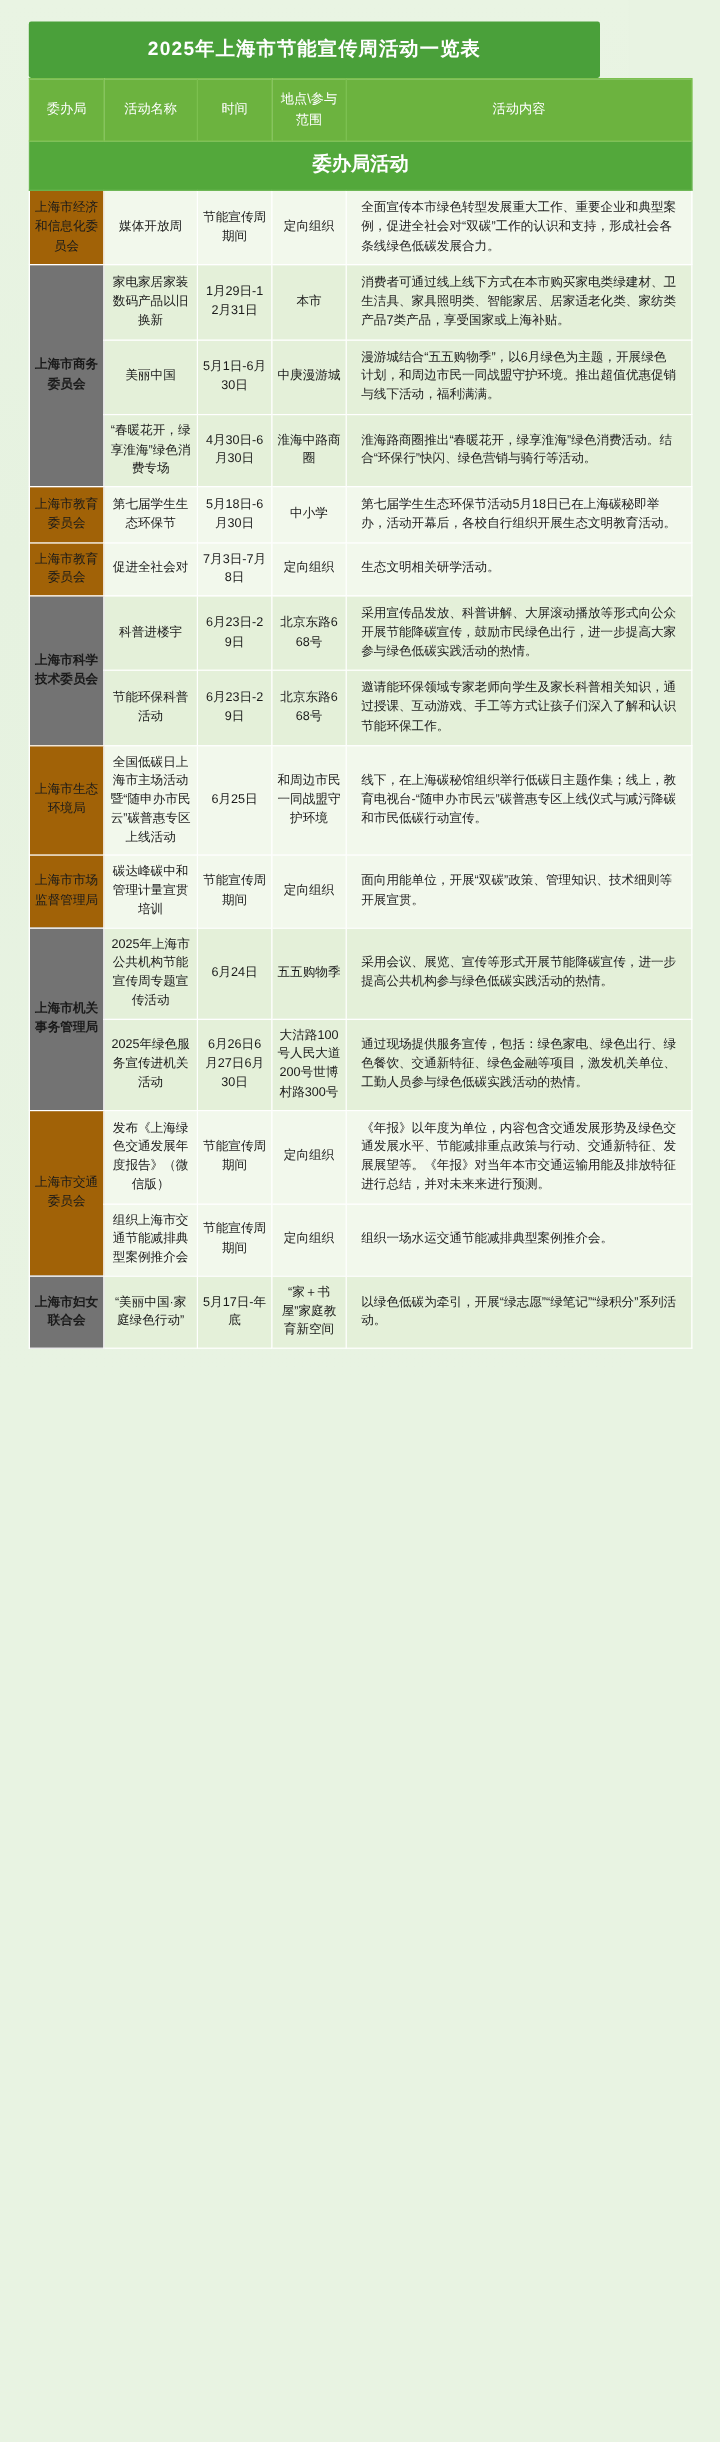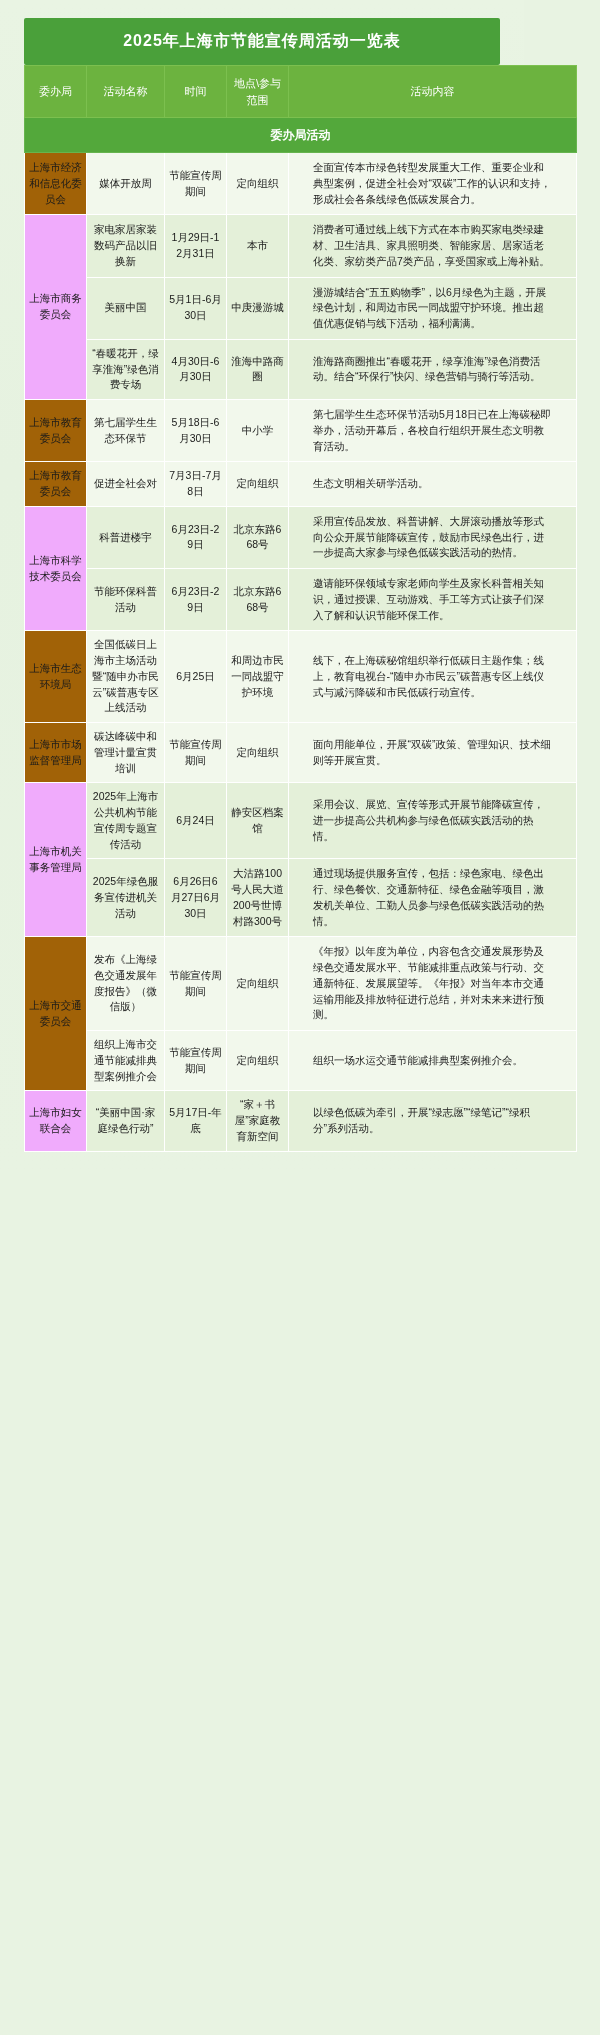--- a/index.html
+++ b/index.html
@@ -50,37 +50,37 @@
     font-weight:normal;
     text-align:center;
     font-size:11px;
     padding:9px 3px;
     border:1px solid #7cc04f;
   }
   tr.section td{
     background:#53a83b;
     color:#fff;
     text-align:center;
-    font-size:12px;
+    font-size:16px;
     font-weight:bold;
     padding:8px 4px;
     border:1px solid #66b44e;
   }
   td.org,td.name,td.time,td.place{
     text-align:center;
   }
   td.content{
     text-align:left;
-    padding:7px 24px;
+    padding:7px 12px;
   }
   
   .bandA td{background:#f2f8ec;}
   .bandB td{background:#e4f0d9;}
   .bandA td.org{background:#a16207;}
-  .bandB td.org{background:#f0abfc;}
+  .bandB td.org{background:#737373;font-weight:bold;}
   .bandA td.content, .bandB td.content{color:#222;}
 </style>
 </head>
 <body>
 
 <div class="page">
 
   <div class="title-bar">2025年上海市节能宣传周活动一览表</div>
 
   <table>
@@ -168,21 +168,21 @@
           <td class="org" rowspan="1">上海市市场监督管理局</td>
           <td class="name">碳达峰碳中和管理计量宣贯培训</td>
           <td class="time">节能宣传周期间</td>
           <td class="place">定向组织</td>
           <td class="content">面向用能单位，开展“双碳”政策、管理知识、技术细则等开展宣贯。</td>
         </tr>
         <tr class="bandB">
           <td class="org" rowspan="2">上海市机关事务管理局</td>
           <td class="name">2025年上海市公共机构节能宣传周专题宣传活动</td>
           <td class="time">6月24日</td>
-          <td class="place">静安区档案馆</td>
+          <td class="place">五五购物季</td>
           <td class="content">采用会议、展览、宣传等形式开展节能降碳宣传，进一步提高公共机构参与绿色低碳实践活动的热情。</td>
         </tr>
         <tr class="bandB">
           <td class="name">2025年绿色服务宣传进机关活动</td>
           <td class="time">6月26日6月27日6月30日</td>
           <td class="place">大沽路100号人民大道200号世博村路300号</td>
           <td class="content">通过现场提供服务宣传，包括：绿色家电、绿色出行、绿色餐饮、交通新特征、绿色金融等项目，激发机关单位、工勤人员参与绿色低碳实践活动的热情。</td>
         </tr>
         <tr class="bandA">
           <td class="org" rowspan="2">上海市交通委员会</td>

